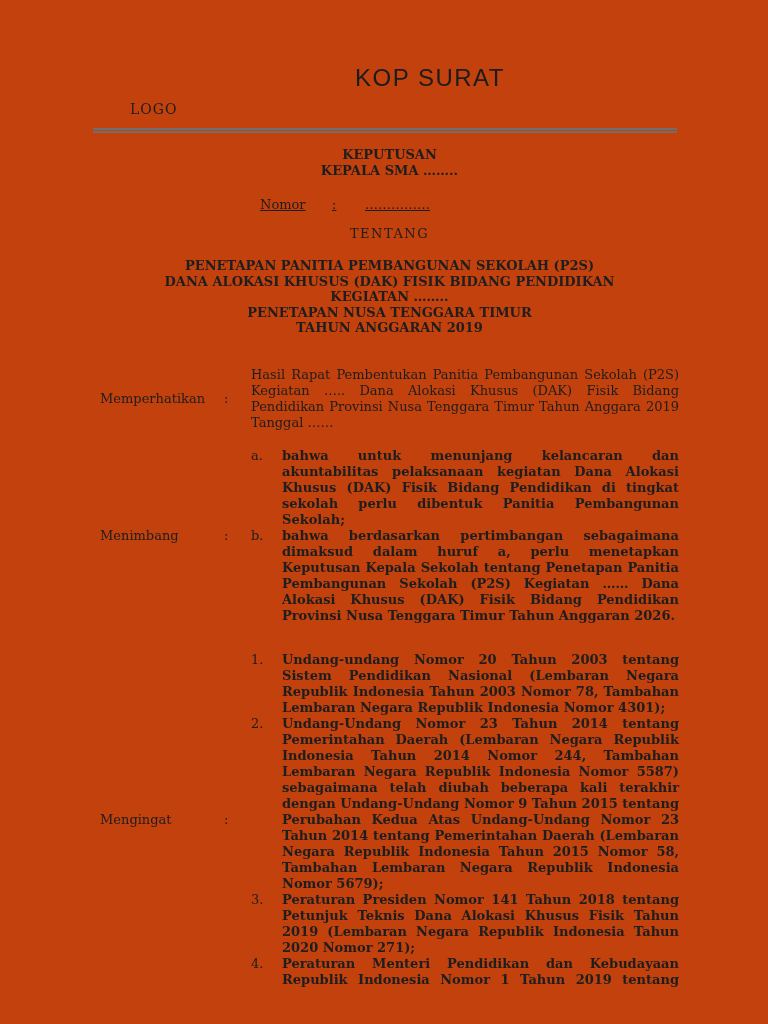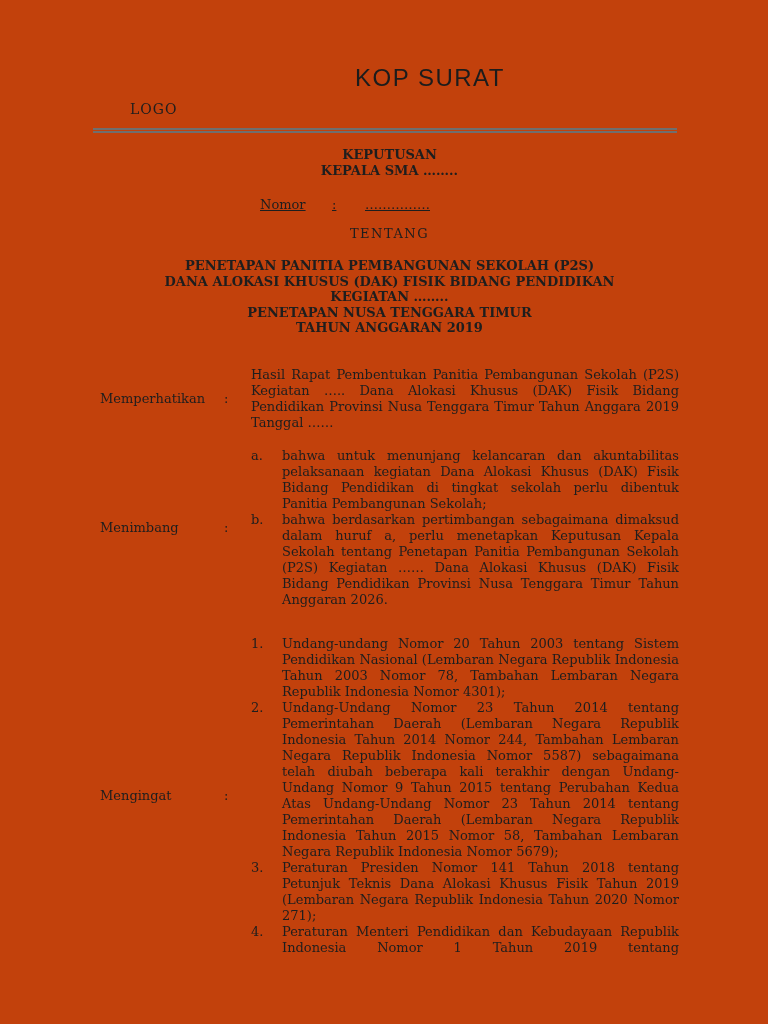--- a/index.html
+++ b/index.html
@@ -73,21 +73,21 @@
   .section { display: flex; align-items: center; }
   .sec-memperhatikan { margin-top: 31px; }
   .sec-menimbang     { margin-top: 17px; }
   .sec-mengingat     { margin-top: 28px; }
   .sec-label { width: 124px; flex: none; }
   .sec-colon { width: 27px;  flex: none; }
   .sec-body  { flex: 1; min-width: 0; }
   .justify   { text-align: justify; }
   .li        { display: flex; align-items: flex-start; }
   .li-marker { width: 31px; flex: none; }
-  .li-text   { flex: 1; min-width: 0; text-align: justify; }
+  .li-text   { flex: 1; min-width: 0; text-align: justify; font-weight: bold; }
   .cont      { text-align-last: justify; }
 </style>
 </head>
 <body>
 
 <div class="page">
 
   <div class="kop">KOP SURAT</div>
   <div class="logo">LOGO</div>
   <div class="rule"></div>

